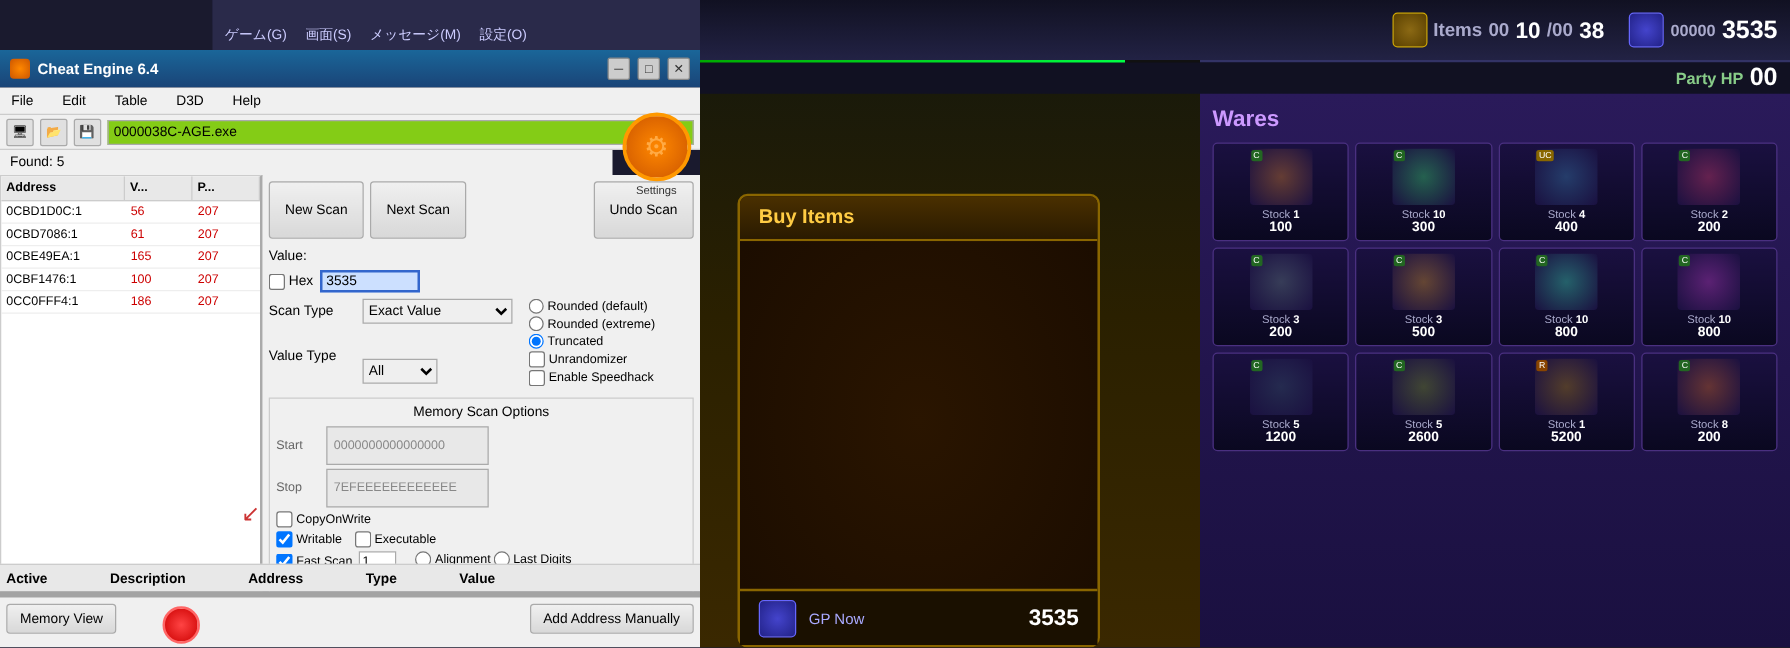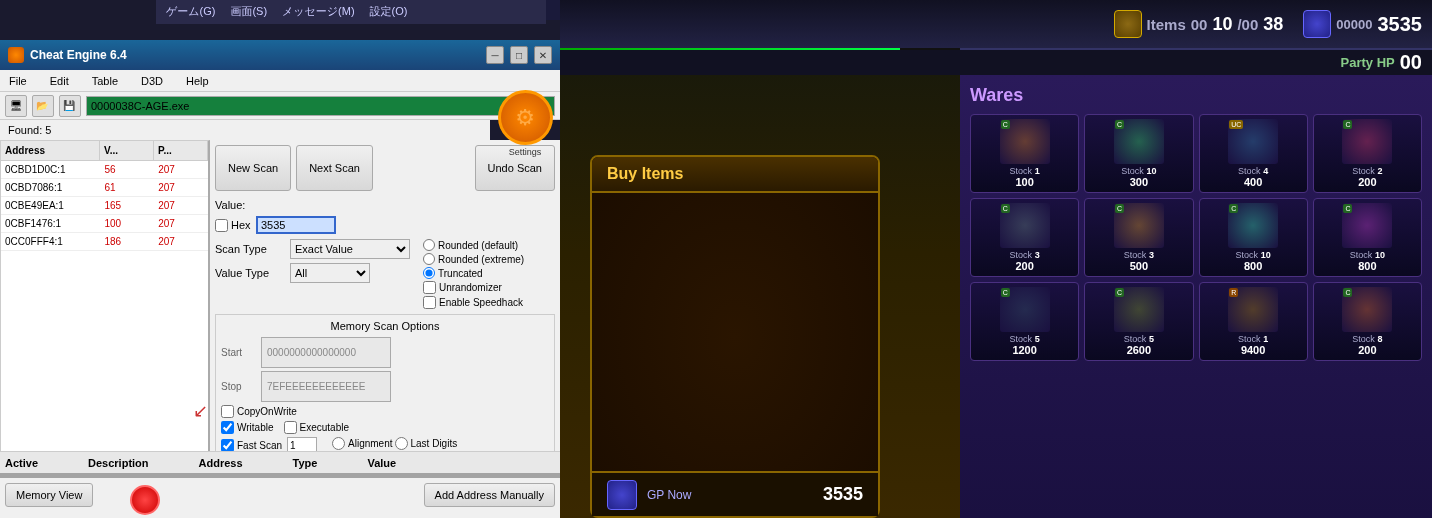--- a/index.html
+++ b/index.html
@@ -332,21 +332,21 @@
       font-size: 10px;
       cursor: pointer;
     }
 
     .ce-process-input {
       flex: 1;
       height: 20px;
       border: 1px solid #aaaaaa;
       padding: 0 4px;
       font-size: 11px;
-      background: #15803d;
+      background: #84cc16;
     }
 
     .settings-circle-icon {
       width: 55px;
       height: 55px;
       background: radial-gradient(circle, #ff8800, #cc5500);
       border-radius: 50%;
       border: 3px solid #ff9900;
       display: flex;
       align-items: center;
@@ -525,24 +525,25 @@
       margin-bottom: 6px;
     }
 
     .value-type-label {
       font-size: 11px;
       color: #000;
       width: 75px;
     }
 
     .value-type-select {
-      width: 80px;
+      width: 60px;
       height: 20px;
       font-size: 11px;
       border: 1px solid #aaaaaa;
+      margin-top: 24px;
     }
 
     .radio-options {
       display: flex;
       flex-direction: column;
       gap: 2px;
       margin-left: 5px;
     }
 
     .radio-option {
@@ -709,24 +710,24 @@
 
     .table-col-header {
       font-size: 11px;
       color: #000;
       font-weight: bold;
     }
 
     
     .game-menu-bar {
       position: absolute;
-      left: 156px;
+      left: 170px;
       top: 0;
       width: 390px;
-      height: 24px;
+      height: 40px;
       background: #2a2a4a;
       display: flex;
       align-items: flex-end;
       padding: 0 10px 5px;
       gap: 15px;
     }
 
     .game-menu-item {
       color: #ccccff;
       font-size: 11px;
@@ -898,21 +899,21 @@
         <span style="position:absolute;top:1px;left:1px;background:#226622;color:white;font-size:7px;padding:1px 2px;border-radius:2px;">C</span>
       </div>
       <div class="ware-stock">Stock <span>5</span></div>
       <div class="ware-price">2600</div>
     </div>
       <div class="ware-item">
       <div class="ware-item-img" style="background: radial-gradient(circle, #88662288, #1a1040);">
         <span style="position:absolute;top:1px;left:1px;background:#884400;color:white;font-size:7px;padding:1px 2px;border-radius:2px;">R</span>
       </div>
       <div class="ware-stock">Stock <span>1</span></div>
-      <div class="ware-price">9400</div>
+      <div class="ware-price">5200</div>
     </div>
       <div class="ware-item">
       <div class="ware-item-img" style="background: radial-gradient(circle, #aa553388, #1a1040);">
         <span style="position:absolute;top:1px;left:1px;background:#226622;color:white;font-size:7px;padding:1px 2px;border-radius:2px;">C</span>
       </div>
       <div class="ware-stock">Stock <span>8</span></div>
       <div class="ware-price">200</div>
     </div>
     </div>
 </div>

